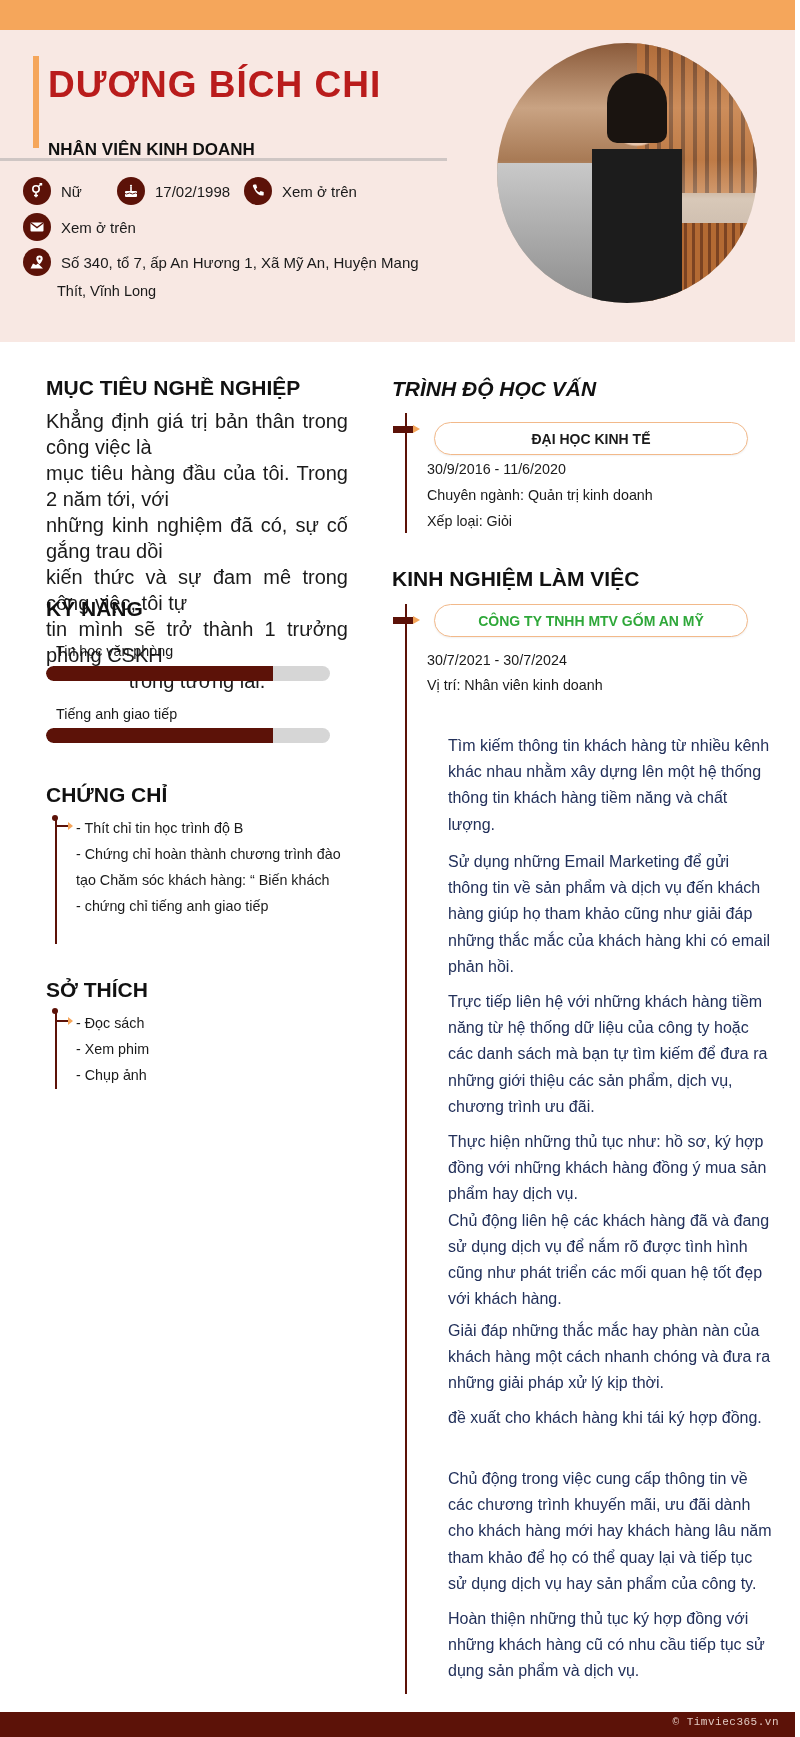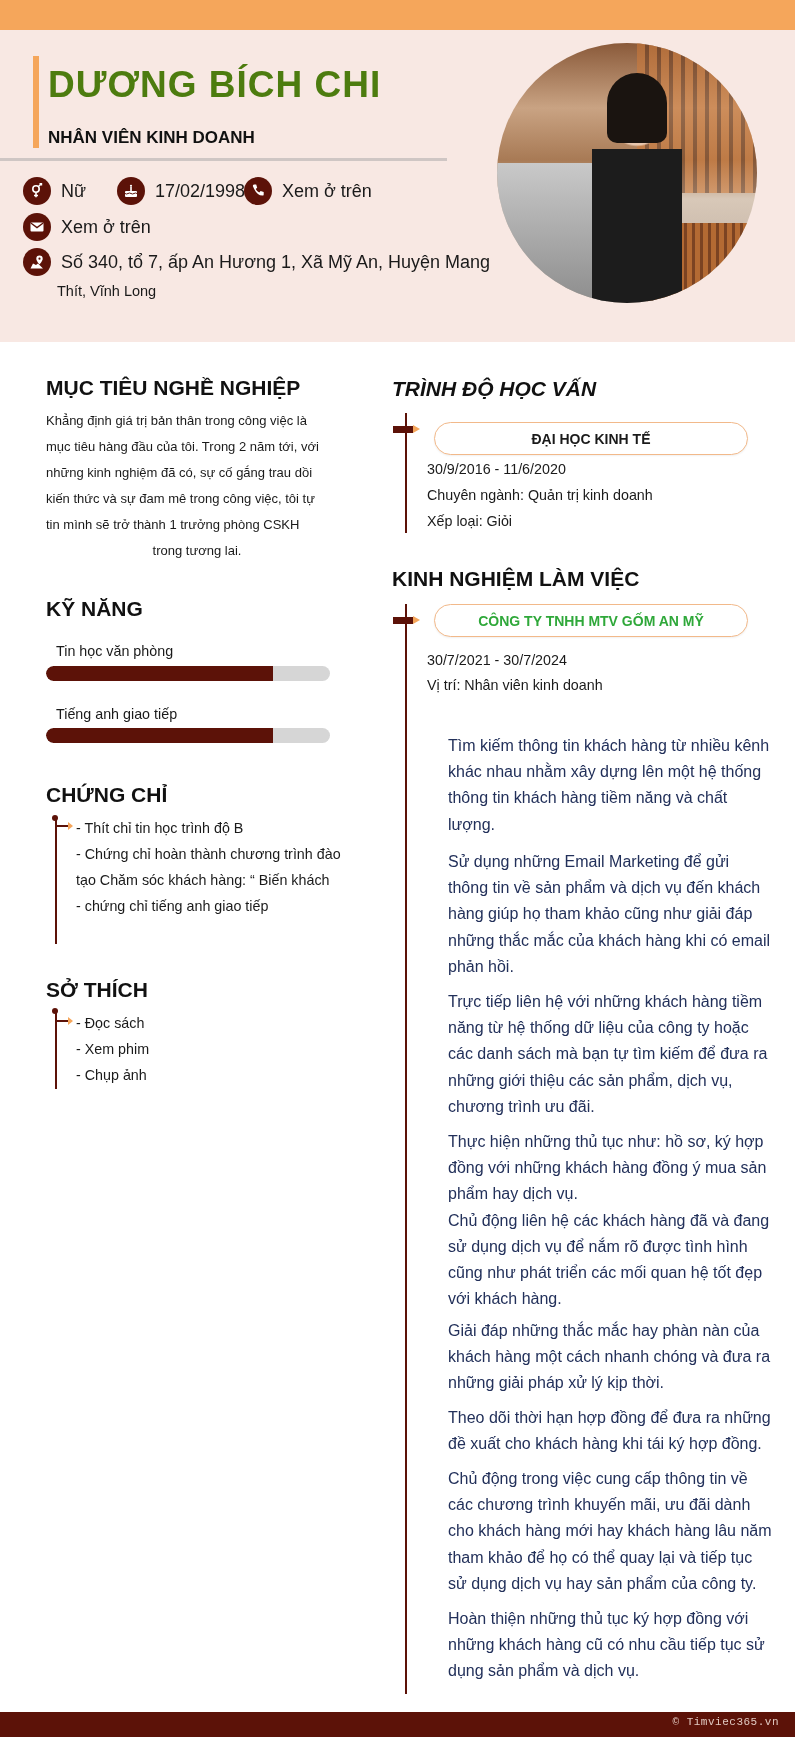--- a/index.html
+++ b/index.html
@@ -4,40 +4,40 @@
 <style>
   * { box-sizing: border-box; margin: 0; padding: 0; }
   html, body { width: 800px; background: #ffffff; }
   body { font-family: "Liberation Sans", "DejaVu Sans", sans-serif; color: #1a1a1a; position: relative; height: 1737px; overflow: hidden; }
 
   .top-bar { position: absolute; left: 0; top: 0; width: 800px; height: 30px; background: #f5a65b; }
   .top-bar::after { content: ""; position: absolute; right: 0; top: 0; width: 5px; height: 30px; background: #fff; }
   .header { position: absolute; left: 0; top: 30px; width: 795px; height: 312px; background: #f8e8e3; }
 
   .name-accent { position: absolute; left: 33px; top: 56px; width: 6px; height: 92px; background: #f5a65b; }
-  .name { position: absolute; left: 48px; top: 64px; font-size: 37px; font-weight: bold; letter-spacing: 1px; color: #4d7c0f; }
-  .job-title { position: absolute; left: 48px; top: 128px; font-size: 17px; font-weight: bold; color: #111; }
+  .name { position: absolute; left: 48px; top: 64px; font-size: 37px; font-weight: bold; letter-spacing: 1px; color: #b91c1c; }
+  .job-title { position: absolute; left: 48px; top: 140px; font-size: 17px; font-weight: bold; color: #111; }
   .name-underline { position: absolute; left: 0; top: 158px; width: 447px; height: 3px; background: #cfc6c4; }
 
-  .contact { position: absolute; display: flex; align-items: center; font-size: 18px; color: #1a1a1a; }
+  .contact { position: absolute; display: flex; align-items: center; font-size: 15px; color: #1a1a1a; }
   .cicon { width: 28px; height: 28px; border-radius: 50%; background: #5c1208; display: inline-flex; align-items: center; justify-content: center; margin-right: 10px; flex-shrink: 0; }
   .cicon svg { width: 16px; height: 16px; fill: #ffffff; }
   .address-line2 { position: absolute; left: 57px; top: 283px; font-size: 14.5px; }
 
   .photo { position: absolute; left: 497px; top: 43px; width: 260px; height: 260px; border-radius: 50%; overflow: hidden;
     background: radial-gradient(ellipse at 55% 60%, #2a2a2a 0 18%, transparent 19%),
                 linear-gradient(180deg, #8a5a3a 0%, #c9a383 25%, #a87a55 45%, #d8c8b8 60%, #b7a79a 100%); }
   .photo .shelf { position: absolute; left: 140px; top: 0; width: 120px; height: 150px; background: repeating-linear-gradient(90deg, #d07b3a 0 8px, #6a3b1f 8px 12px); opacity: .55; }
   .photo .person { position: absolute; left: 95px; top: 40px; width: 90px; height: 220px; background: radial-gradient(circle at 50% 16%, #e8c7ae 0 14%, transparent 15%), linear-gradient(180deg, transparent 0 30%, #1c1c1c 30% 100%); border-radius: 40px 40px 0 0; }
   .photo .hair { position: absolute; left: 110px; top: 30px; width: 60px; height: 70px; border-radius: 30px 30px 10px 10px; background: #1a1410; }
   .photo .machine { position: absolute; left: 0; top: 120px; width: 110px; height: 140px; background: linear-gradient(180deg, #c9c9c9, #8d8d8d); }
   .photo .counter { position: absolute; left: 150px; top: 180px; width: 120px; height: 90px; background: repeating-linear-gradient(90deg, #b36a33 0 5px, #7b4322 5px 8px); }
 
   .sec-title { position: absolute; font-size: 21px; font-weight: bold; color: #111; font-family: "Liberation Sans", sans-serif; }
-  .para { position: absolute; font-size: 13px; line-height: 26px; text-align: justify; color: #1a1a1a; }
+  .para { position: absolute; font-size: 20px; line-height: 26px; text-align: justify; color: #1a1a1a; }
 
   .skill-label { position: absolute; left: 56px; font-size: 14.3px; }
   .skill-bar { position: absolute; left: 46px; width: 284px; height: 15px; background: #d6d6d6; border-radius: 8px; overflow: hidden; }
   .skill-fill { height: 100%; background: #5c1208; border-radius: 8px 0 0 8px; }
 
   .vline { position: absolute; width: 2px; background: #5c1208; }
   .dot { position: absolute; width: 6px; height: 6px; border-radius: 50%; background: #5c1208; }
   .tick { position: absolute; height: 2px; width: 12px; background: #5c1208; }
   .tick::after { content: ""; position: absolute; right: -5px; top: -3px; border-left: 5px solid #f5a65b; border-top: 4px solid transparent; border-bottom: 4px solid transparent; }
   .list-item { position: absolute; font-size: 14.3px; line-height: 26px; color: #1a1a1a; text-align: justify; }
@@ -206,21 +206,20 @@
     <div>sử dụng dịch vụ để nắm rõ được tình hình</div>
     <div>cũng như phát triển các mối quan hệ tốt đẹp</div>
     <div>với khách hàng.</div>
 </div>
 <div class="exp-para" style="top:1318px;">
   <div>Giải đáp những thắc mắc hay phàn nàn của</div>
     <div>khách hàng một cách nhanh chóng và đưa ra</div>
     <div>những giải pháp xử lý kịp thời.</div>
 </div>
 <div class="exp-para" style="top:1405px;">
-  <div>Theo dõi thời hạn hợp đồng để đưa ra những</div>
     <div>đề xuất cho khách hàng khi tái ký hợp đồng.</div>
 </div>
 <div class="exp-para" style="top:1466px;">
   <div>Chủ động trong việc cung cấp thông tin về</div>
     <div>các chương trình khuyến mãi, ưu đãi dành</div>
     <div>cho khách hàng mới hay khách hàng lâu năm</div>
     <div>tham khảo để họ có thể quay lại và tiếp tục</div>
     <div>sử dụng dịch vụ hay sản phẩm của công ty.</div>
 </div>
 <div class="exp-para" style="top:1606px;">

